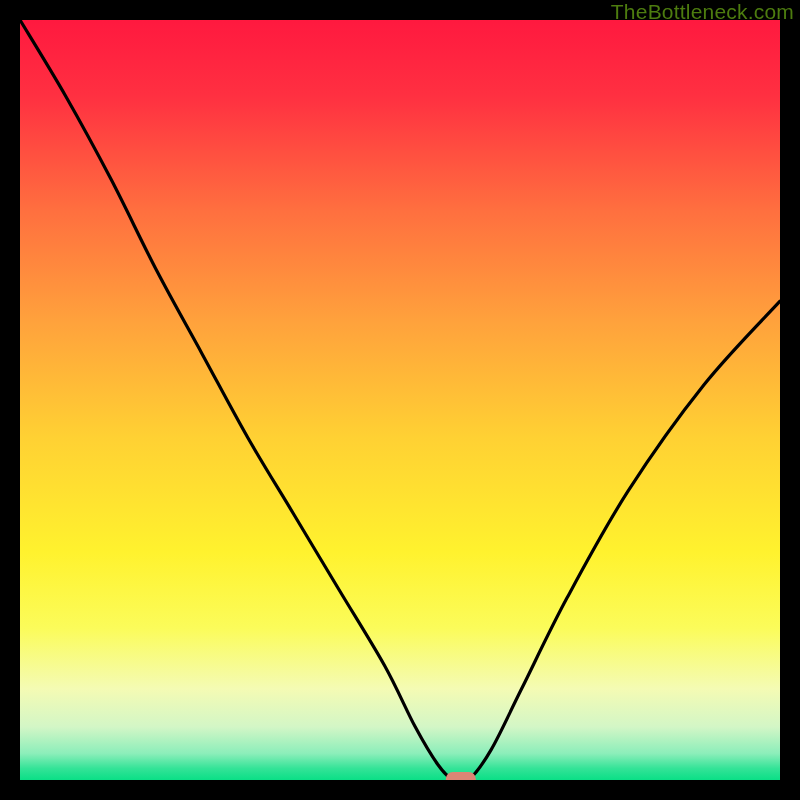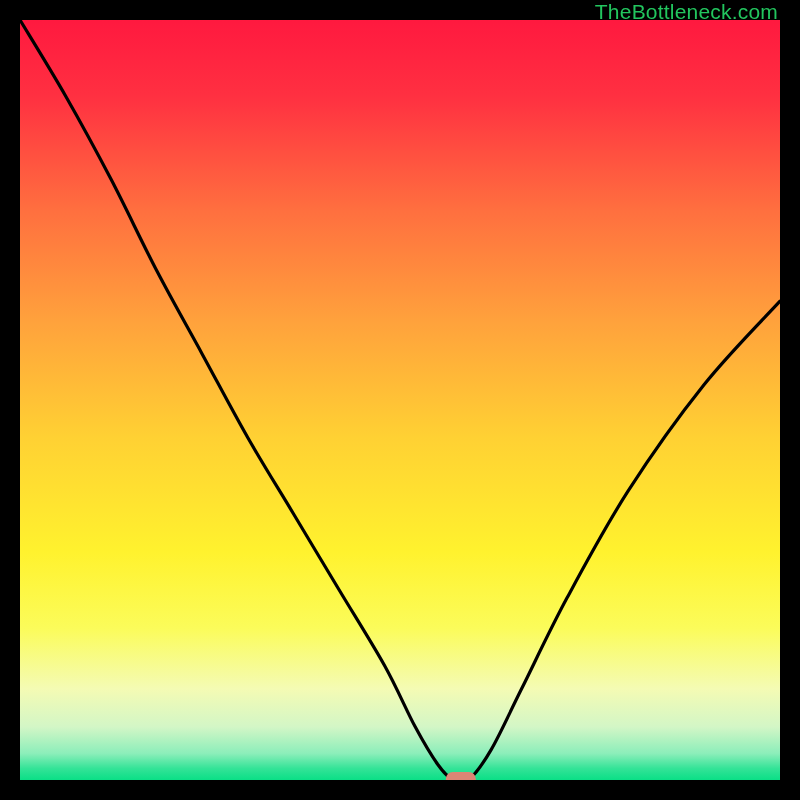--- a/index.html
+++ b/index.html
@@ -15,22 +15,22 @@
     position: absolute;
     left: 20px;
     top: 20px;
     width: 760px;
     height: 760px;
     background: #000;
   }
   .watermark {
     position: absolute;
     top: 0px;
-    right: 22px;
-    color: #22c55e;
+    right: 6px;
+    color: #4d7c0f;
     font-size: 21px;
     font-weight: 500;
     letter-spacing: 0.2px;
     z-index: 10;
   }
   svg {
     display: block;
   }
 </style>
 </head>

